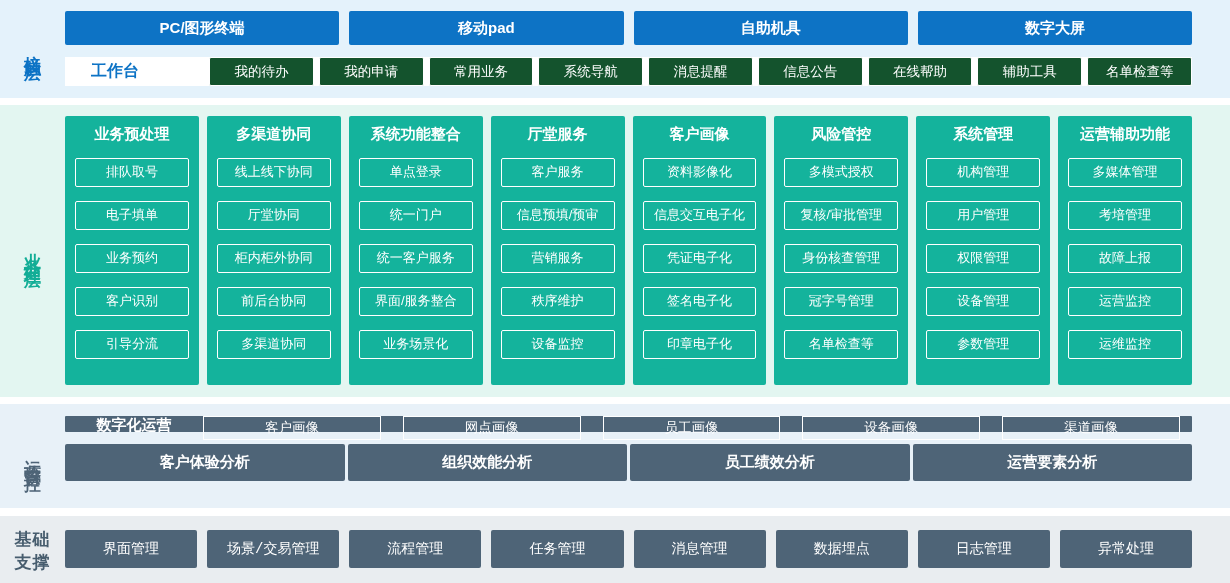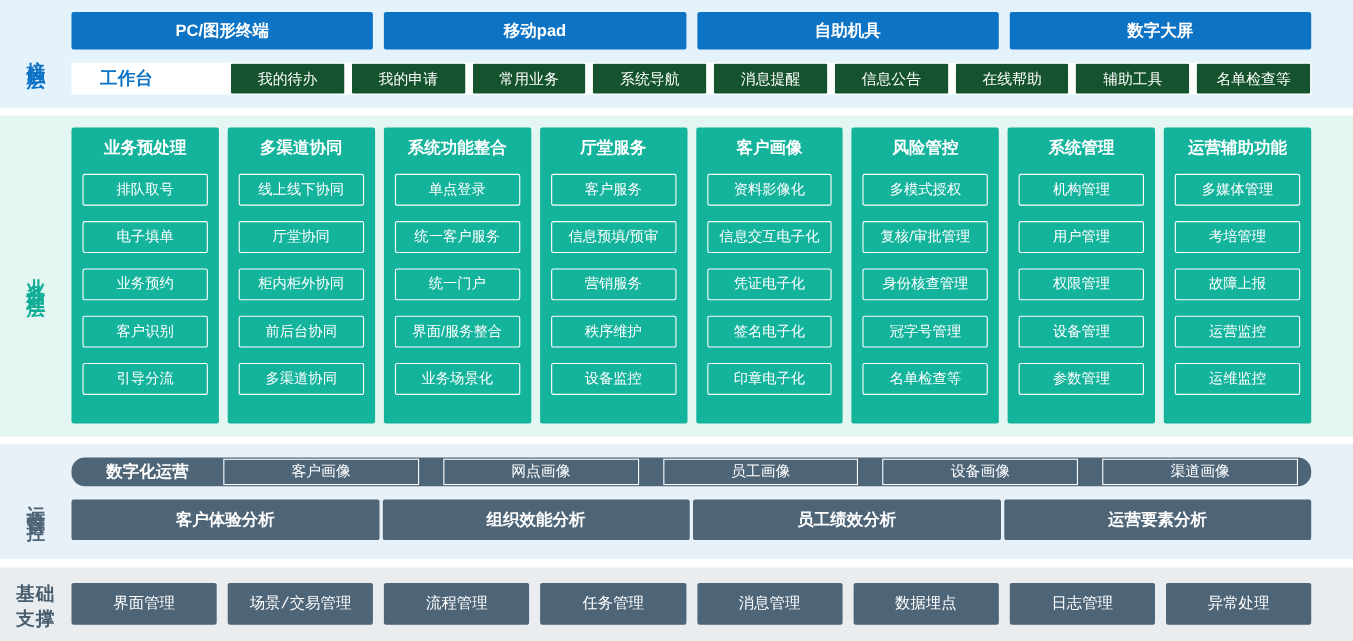--- a/index.html
+++ b/index.html
@@ -67,23 +67,23 @@
   .biz-col-items { display: flex; flex-direction: column; gap: 14px; padding: 6px 10px 0; }
   .biz-item {
     min-height: 29px;
     border: 1px solid #fff; border-radius: 2px;
     color: #fff; font-size: 13px; line-height: 1.15;
     display: flex; align-items: center; justify-content: center;
     text-align: center; padding: 1px 2px;
   }
 
   .digital-row {
-    display: flex; align-items: center;
-    height: 26px; margin-top: 12px;
-    background: #4e6477; border-radius: 12px;
+    display: flex; 
+    height: 16px; margin-top: 12px;
+    background: #4e6477; border-radius: 1px;
     padding-right: 12px;
   }
   .digital-label {
     flex: 0 0 138px; text-align: center;
     color: #fff; font-weight: bold; font-size: 15px;
   }
   .profile-items { flex: 1; display: flex; gap: 22px; }
   .profile-box {
     flex: 1; height: 24px;
     border: 1px solid #fff;
@@ -153,22 +153,22 @@
               <div class="biz-item">厅堂协同</div>
               <div class="biz-item">柜内柜外协同</div>
               <div class="biz-item">前后台协同</div>
               <div class="biz-item">多渠道协同</div>
             </div>
           </div>
           <div class="biz-col">
             <div class="biz-col-title">系统功能整合</div>
             <div class="biz-col-items">
               <div class="biz-item">单点登录</div>
+              <div class="biz-item">统一门户</div>
               <div class="biz-item">统一客户服务</div>
-              <div class="biz-item">统一门户</div>
               <div class="biz-item">界面/服务整合</div>
               <div class="biz-item">业务场景化</div>
             </div>
           </div>
           <div class="biz-col">
             <div class="biz-col-title">厅堂服务</div>
             <div class="biz-col-items">
               <div class="biz-item">客户服务</div>
               <div class="biz-item">信息预填/预审</div>
               <div class="biz-item">营销服务</div>

